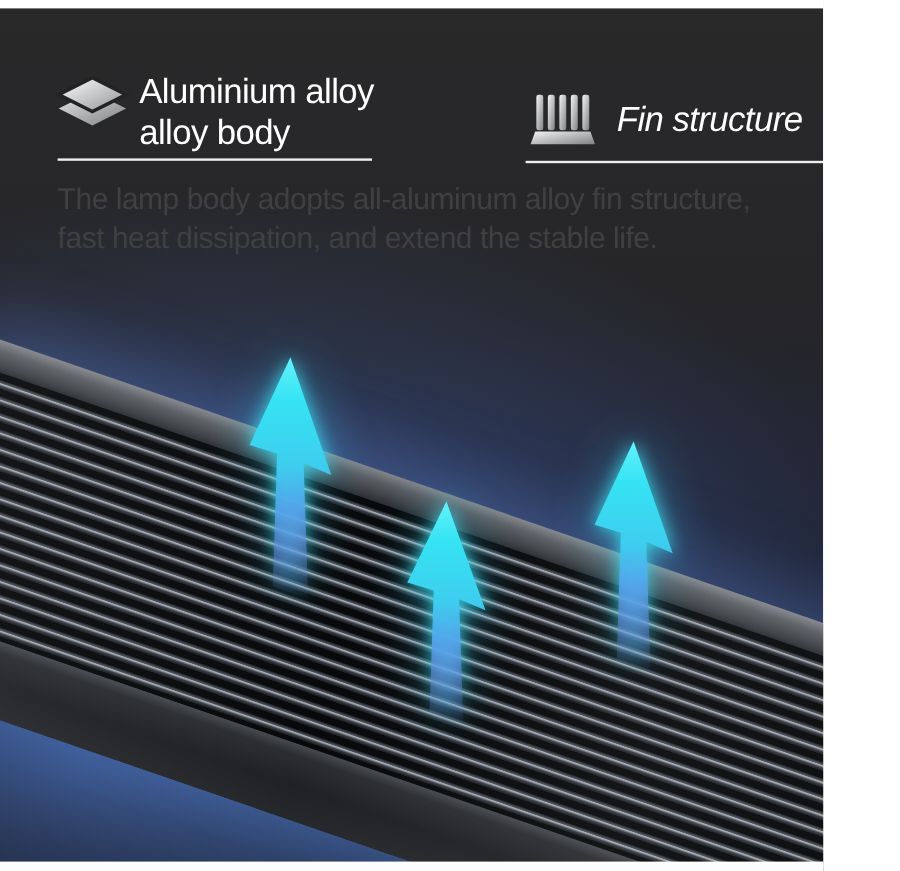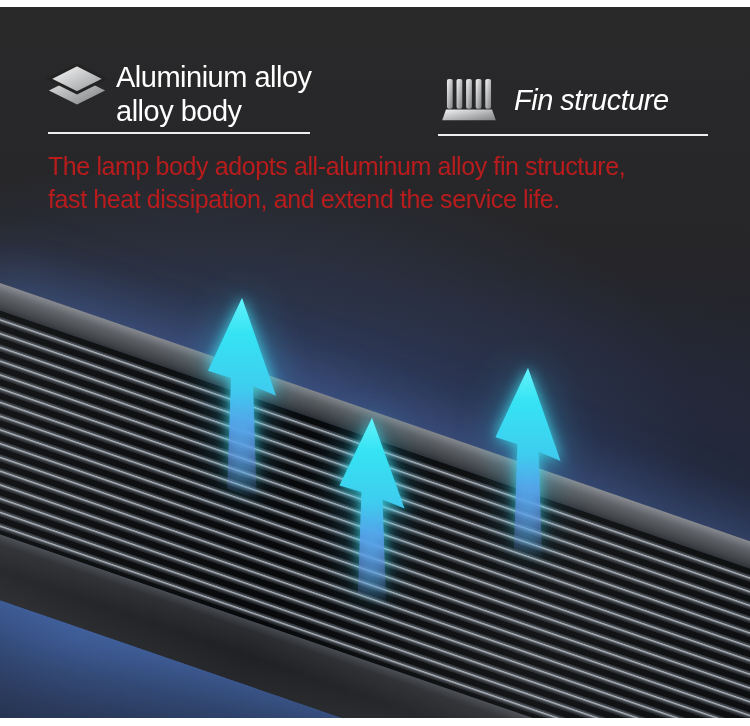--- a/index.html
+++ b/index.html
@@ -1,18 +1,18 @@
 <!DOCTYPE html>
 <html><head>
 <meta charset="utf-8">
 <style>
   html,body{margin:0;padding:0;background:#ffffff;}
   .canvas{
     position:relative;
-    width:750px;height:726px;
+    width:686px;height:726px;
     overflow:hidden;
     background:#ffffff;
     font-family:"Liberation Sans","DejaVu Sans",sans-serif;
   }
   
   .scene-bg{
     position:absolute;inset:0;
     background:
       radial-gradient(820px 420px at 26% 58%, rgba(64,92,158,0.50), rgba(64,92,158,0) 62%),
       radial-gradient(560px 300px at 10% 88%, rgba(72,108,178,0.45), rgba(72,108,178,0) 65%),
@@ -69,21 +69,21 @@
   .title-right{margin-left:16px;margin-top:6px;font-style:italic;}
   .underline{
     position:absolute;height:2px;background:rgba(255,255,255,0.92);
   }
   .underline-left{left:48px;top:132px;width:262px;}
   .underline-right{left:438px;top:134px;width:270px;}
   
   .desc{
     position:absolute;left:48px;top:150px;
     font-size:25px;line-height:33px;letter-spacing:-0.4px;
-    color:#b91c1c;white-space:nowrap;
+    color:#404040;white-space:nowrap;
   }
   
   .strip{position:absolute;left:0;width:750px;background:#ffffff;}
   .strip-top{top:0;height:7px;}
   .strip-bottom{bottom:0;height:8px;}
 </style>
 </head>
 <body>
 
 <div class="canvas">
@@ -156,19 +156,19 @@
       <rect x="37" y="2" width="6" height="31" rx="2" fill="url(#fing)"></rect>
       <rect x="47" y="2" width="6" height="31" rx="2" fill="url(#fing)"></rect>
       <polygon points="6,34 54,34 58,45 2,45" fill="url(#fing)"></polygon>
     </svg>
     <div class="title title-right">Fin structure</div>
   </div>
   <div class="underline underline-right"></div>
 
   <div class="desc">
     <div>The lamp body adopts all-aluminum alloy fin structure,</div>
-    <div>fast heat dissipation, and extend the service life.</div>
+    <div>fast heat dissipation, and extend the stable life.</div>
   </div>
 
   <div class="strip strip-top"></div>
   <div class="strip strip-bottom"></div>
 
 </div>
 
 </body></html>

